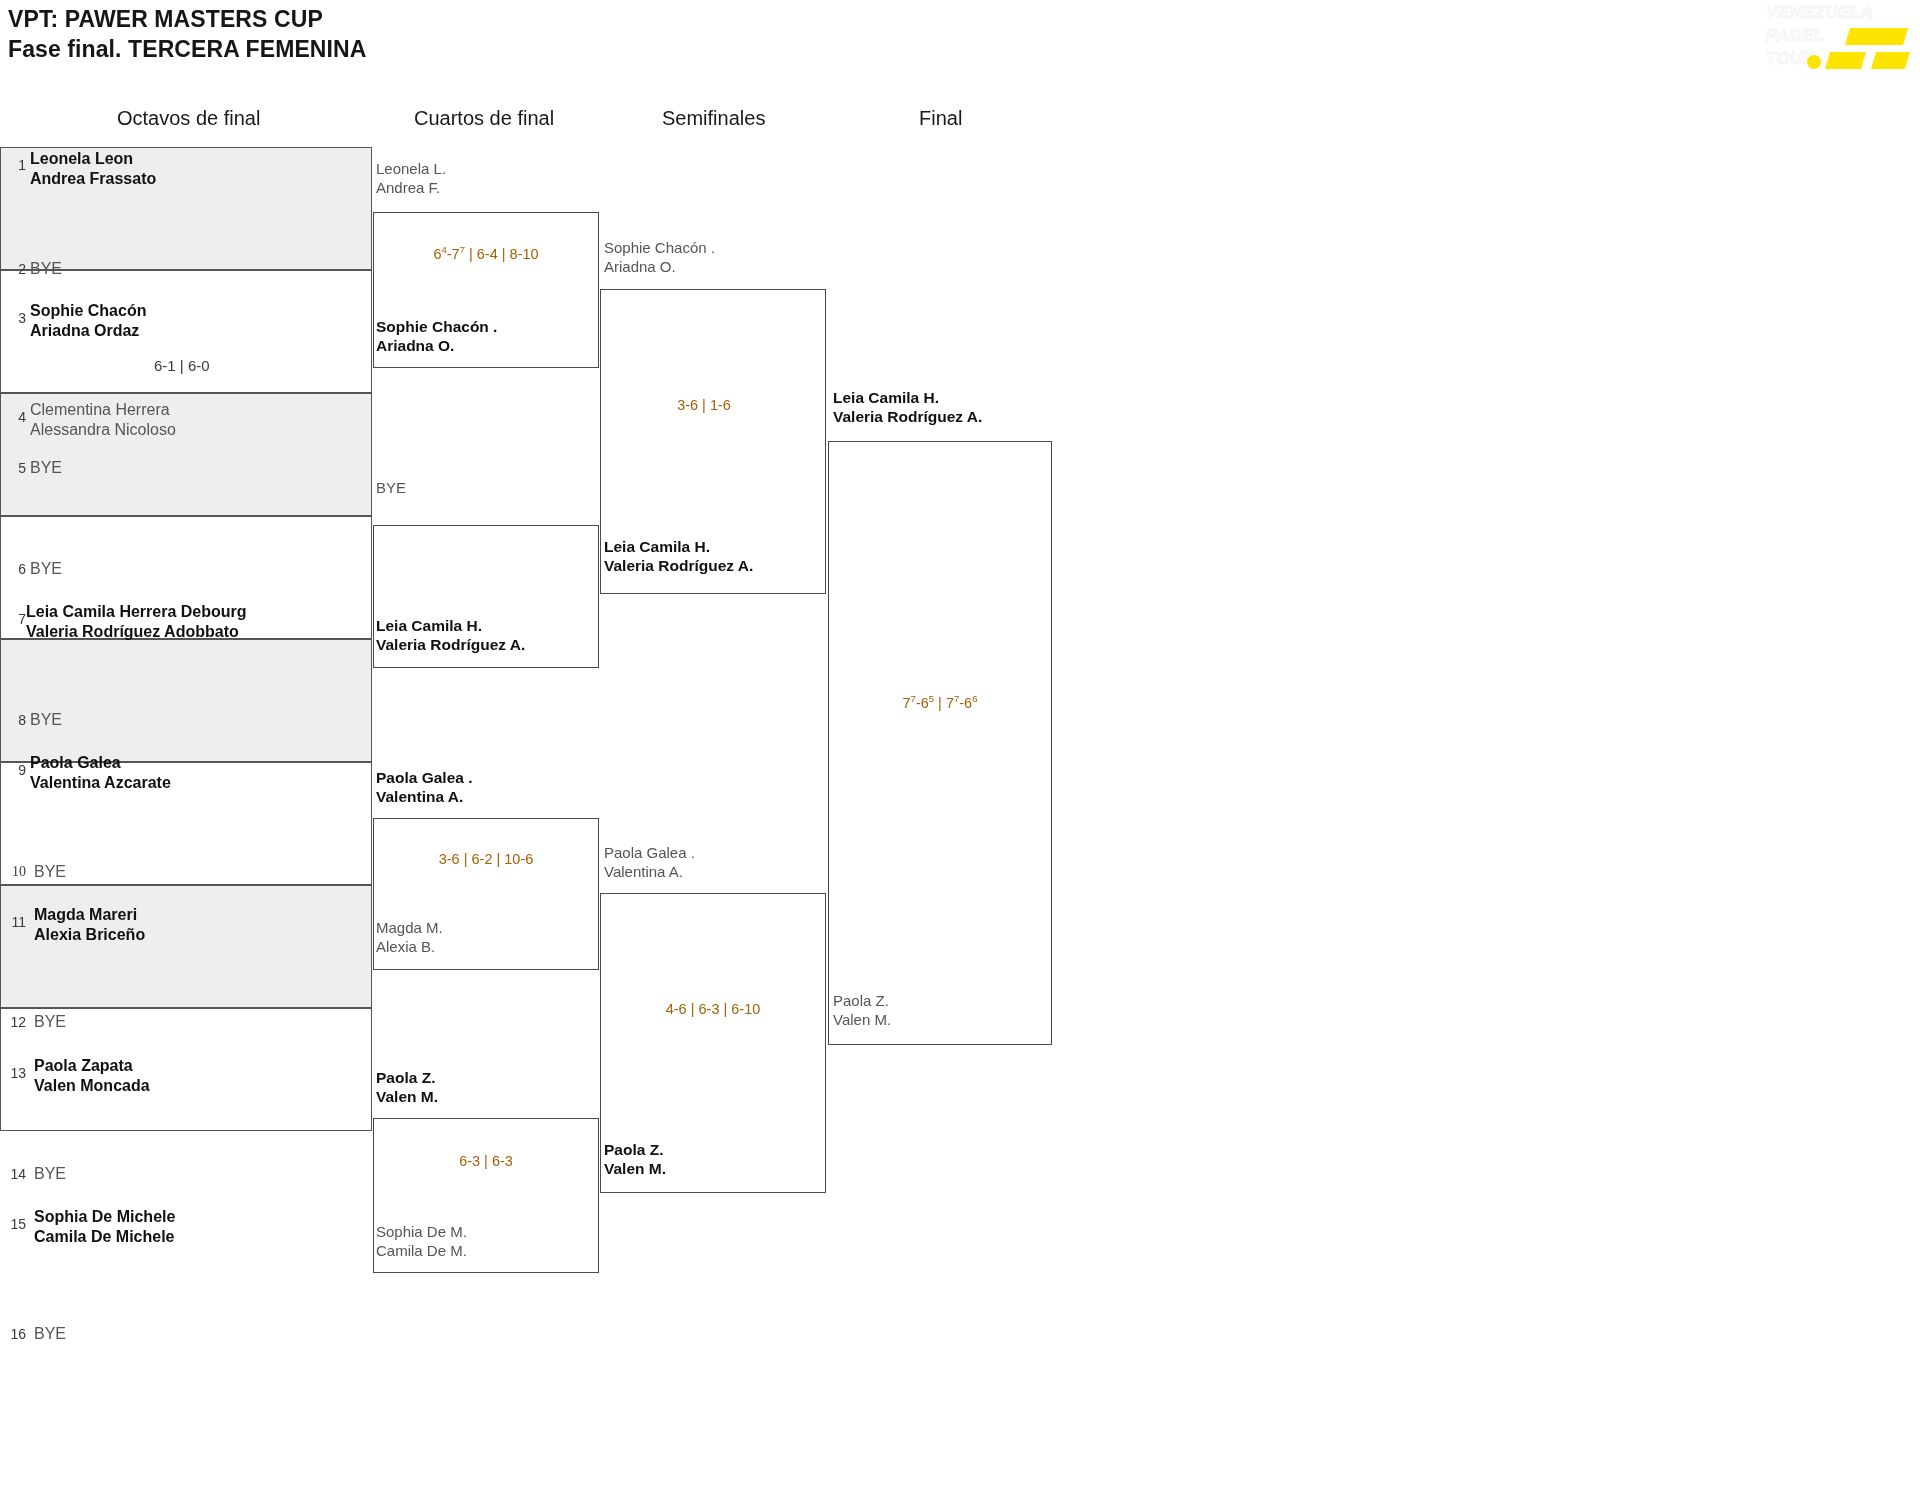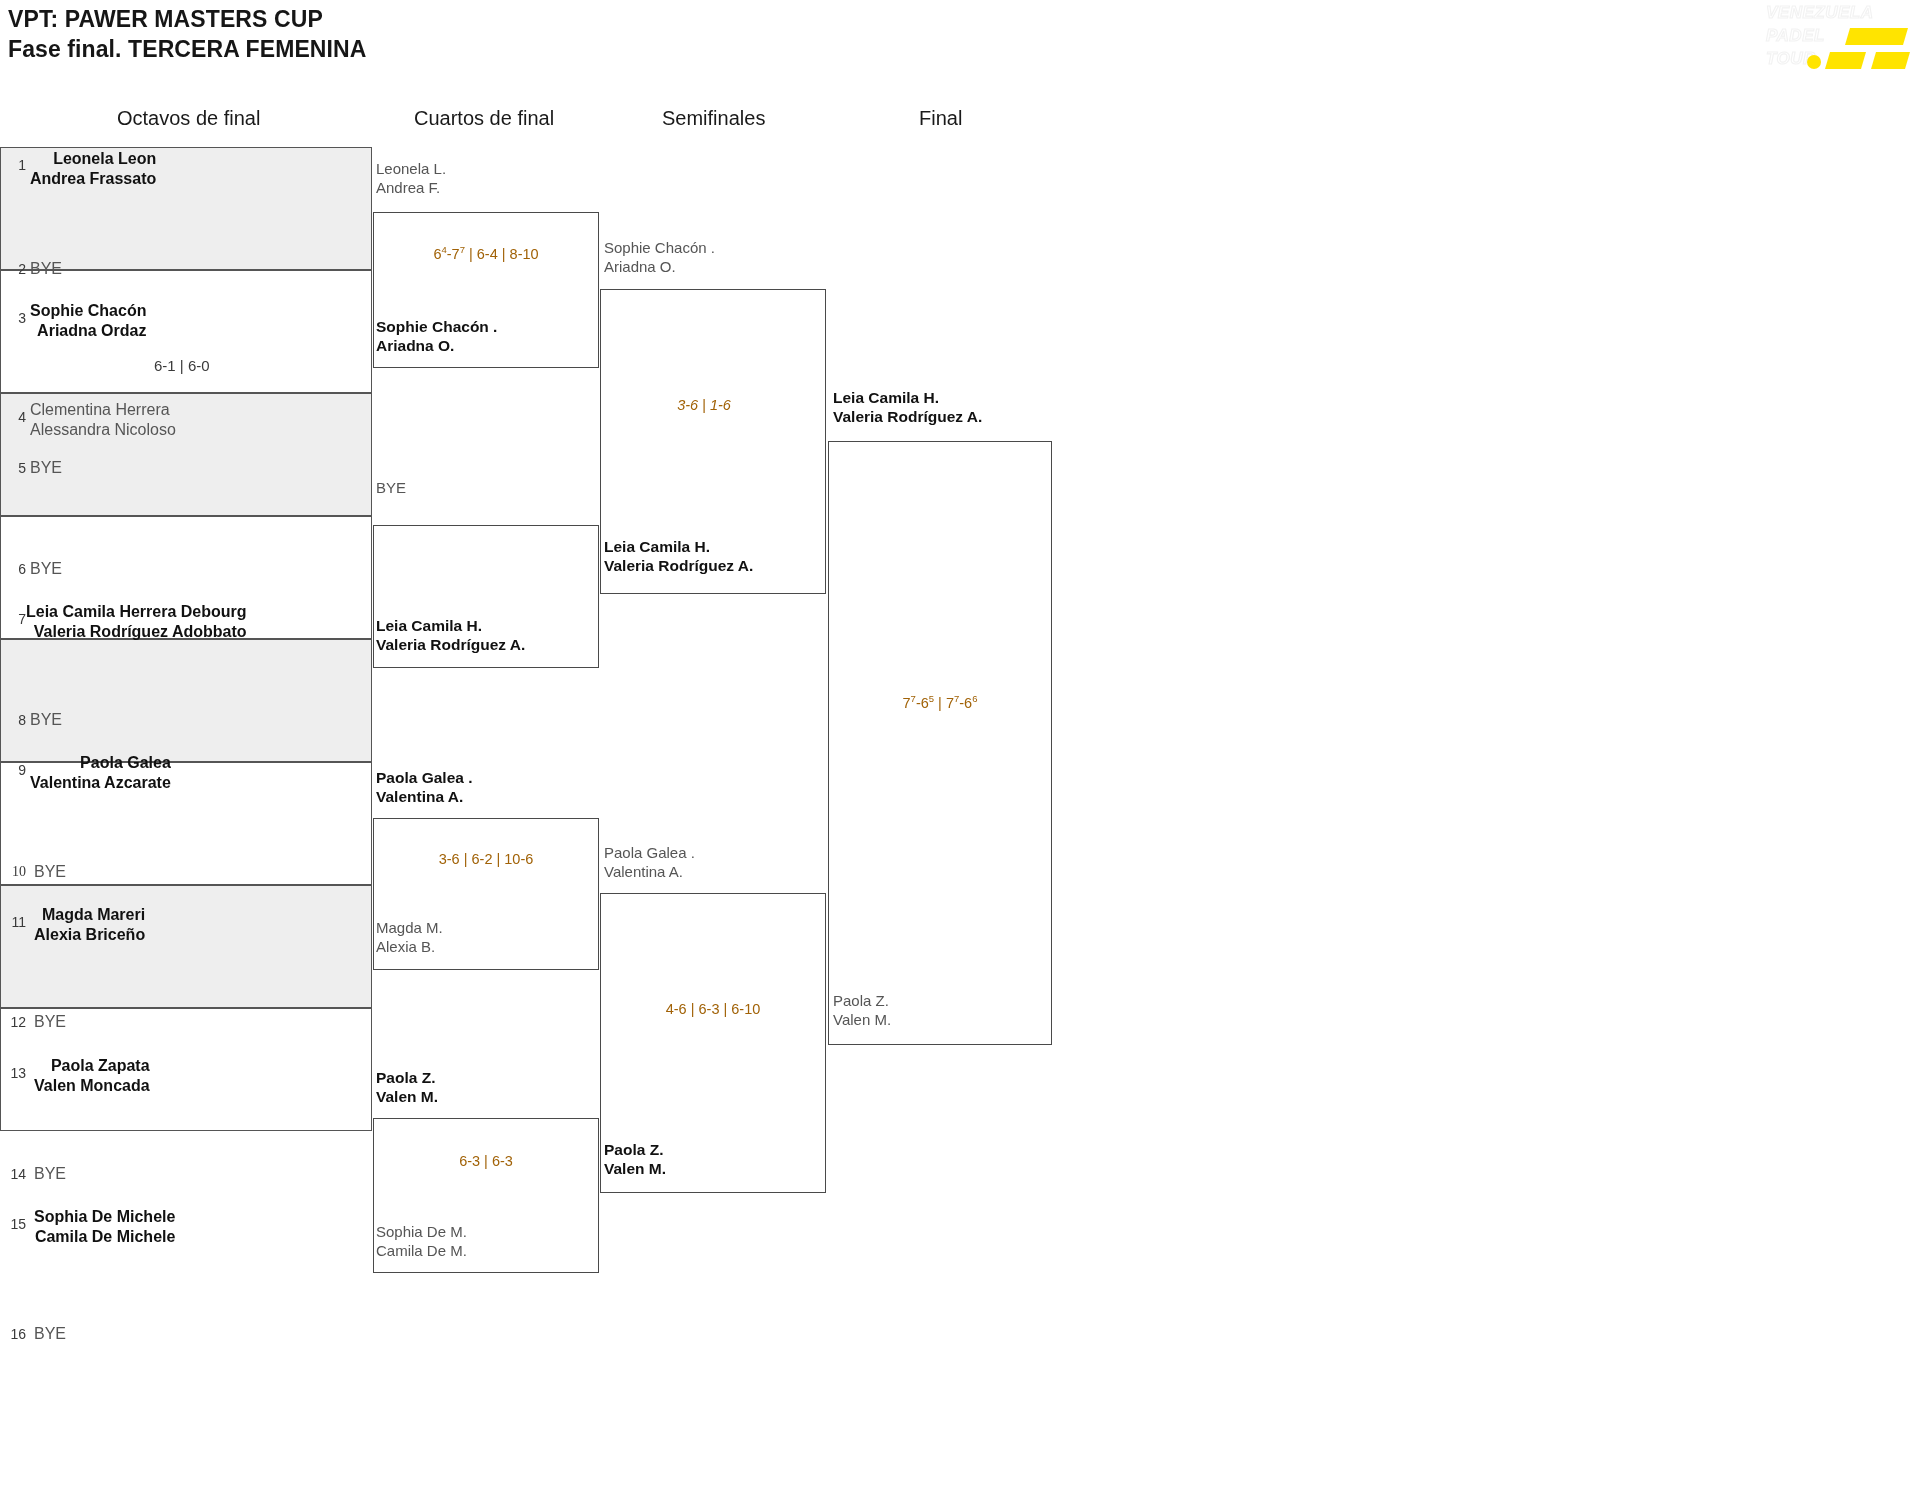--- a/index.html
+++ b/index.html
@@ -39,21 +39,21 @@
   }
   .slab.shaded{background:#eeeeee;}
 
   .seed{
     position:absolute;font-size:14px;color:#3a3a3a;
     width:26px;text-align:right;line-height:16px;
   }
   .team{
     position:absolute;font-size:16px;line-height:20px;white-space:nowrap;
   }
-  .team.win{font-weight:bold;color:#111111;text-align:right;}
+  .team.win{font-weight:bold;color:#111111;}
   .team.lose{font-weight:normal;color:#555555;}
   .team .ln{display:block;}
 
   .r16score{
     position:absolute;font-size:15px;color:#3a3a3a;
     white-space:nowrap;line-height:18px;
   }
 
   
   .mbox{
@@ -246,21 +246,21 @@
   <div class="label lose" style="left:376px;top:1222px;">
     <span class="ln">Sophia De M.</span>
     <span class="ln">Camila De M.</span>
   </div>
 
   <div class="label lose" style="left:604px;top:238px;">
     <span class="ln">Sophie Chacón .</span>
     <span class="ln">Ariadna O.</span>
   </div>
   <div class="mbox" style="left:600px;top:289px;width:226px;height:305px;"></div>
-  <div class="score" style="left:600px;top:396px;width:208px;font-style:italic;">3-6 | 1-6</div>
+  <div class="score" style="left:600px;top:396px;width:208px;">3-6 | 1-6</div>
   <div class="label win" style="left:604px;top:537px;">
     <span class="ln">Leia Camila H.</span>
     <span class="ln">Valeria Rodríguez A.</span>
   </div>
 
   <div class="label lose" style="left:604px;top:843px;">
     <span class="ln">Paola Galea .</span>
     <span class="ln">Valentina A.</span>
   </div>
   <div class="mbox" style="left:600px;top:893px;width:226px;height:300px;"></div>

